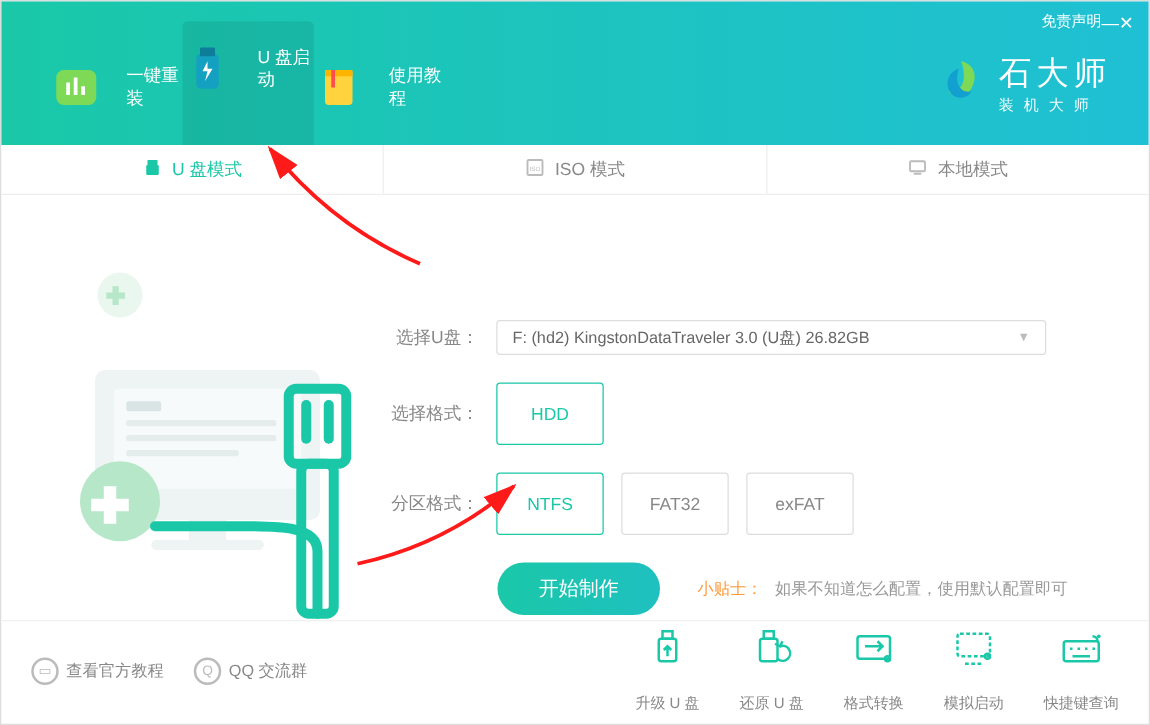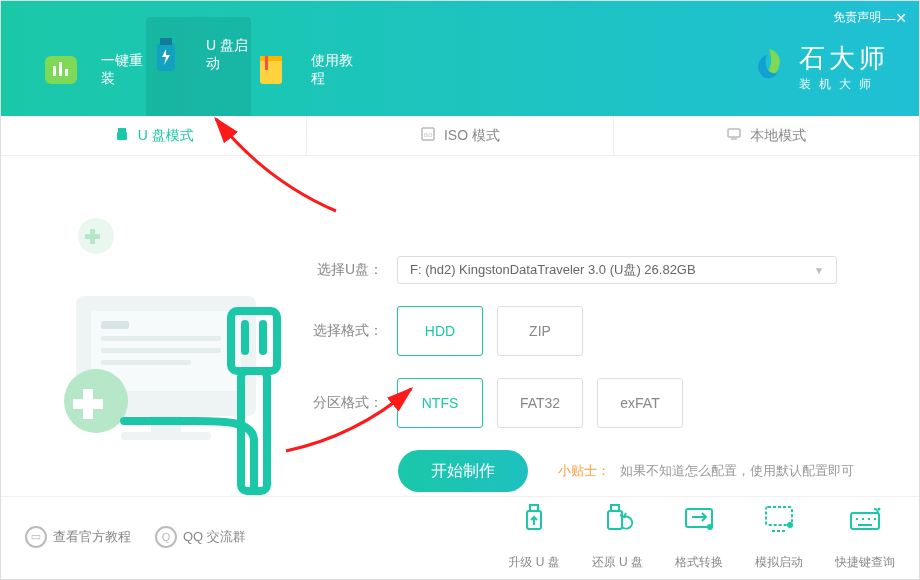--- a/index.html
+++ b/index.html
@@ -153,21 +153,20 @@
   </div>
 
   <div class="form-area">
     <div class="form-row">
       <div class="form-label">选择U盘：</div>
       <div class="select-box">F:  (hd2) KingstonDataTraveler 3.0 (U盘) 26.82GB</div>
     </div>
     <div class="form-row">
       <div class="form-label">选择格式：</div>
       <button class="opt-btn selected">HDD</button>
-      <button class="opt-btn">ZIP</button>
     </div>
     <div class="form-row">
       <div class="form-label">分区格式：</div>
       <button class="opt-btn selected">NTFS</button>
       <button class="opt-btn">FAT32</button>
       <button class="opt-btn">exFAT</button>
     </div>
     <div class="form-row tip-row">
       <div class="form-label"></div>
       <button class="start-btn">开始制作</button>

